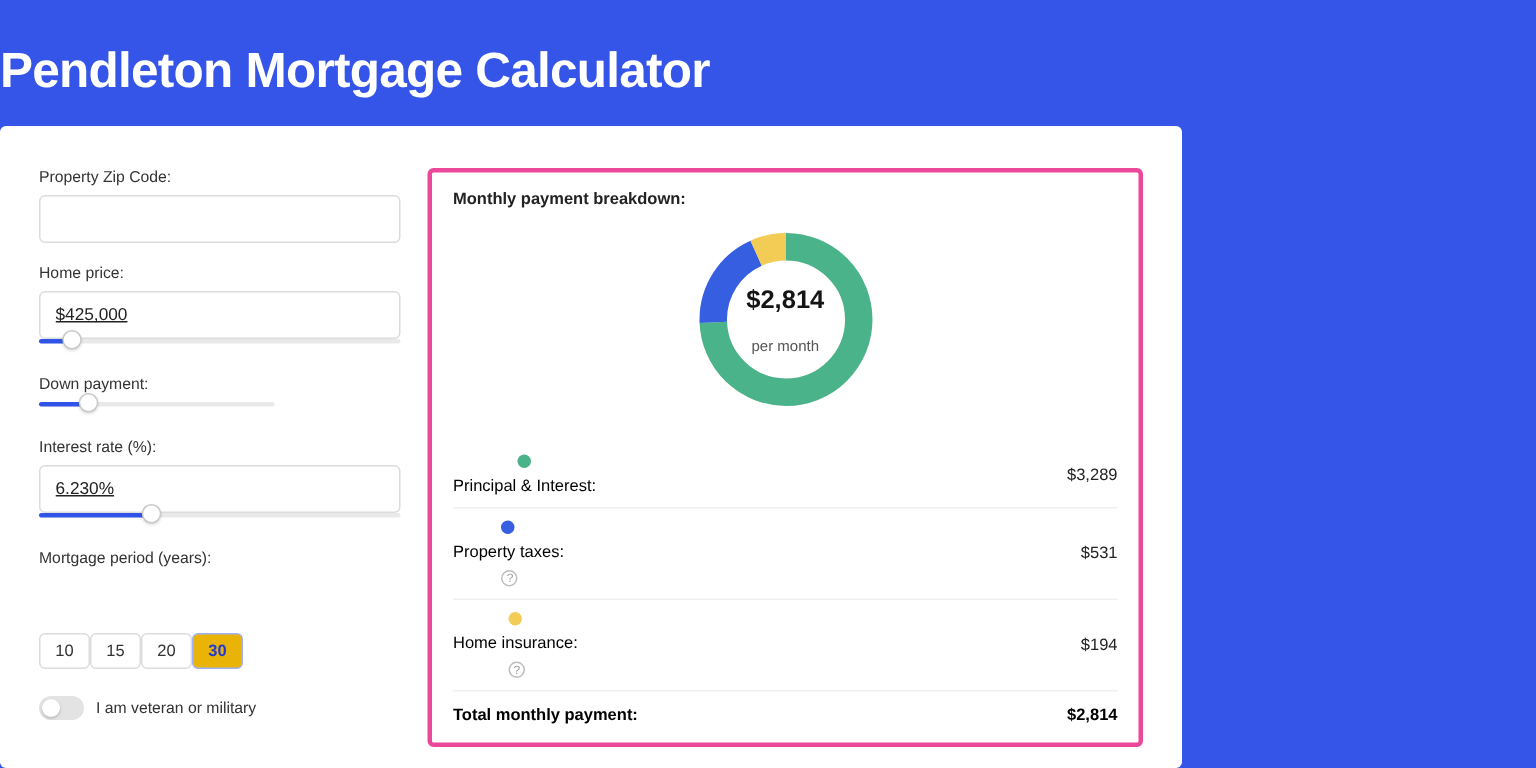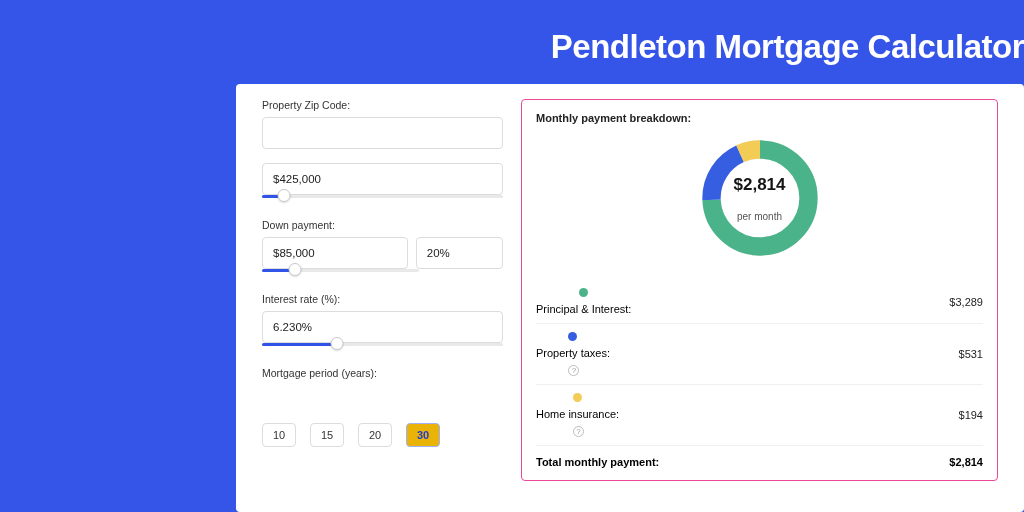--- a/index.html
+++ b/index.html
@@ -7,35 +7,35 @@
   body {
     font-family: -apple-system, BlinkMacSystemFont, "Segoe UI", Arial, sans-serif;
     background: #3554e8;
   }
   .stage {
     width: 1024px;
     height: 512px;
     background: #3554e8;
     display: flex;
     flex-direction: column;
-    align-items: flex-end;
+    align-items: flex-start;
   }
   .page-title {
     color: #fff;
     font-size: 33px;
     font-weight: 700;
     letter-spacing: -0.5px;
     margin-top: 28px;
     margin-bottom: 18px;
   }
   .card {
     width: 788px;
     background: #fff;
     border-radius: 4px;
-    padding: 15px 26px 0 26px;
+    padding: 28px 26px 0 26px;
     display: flex;
     gap: 18px;
     overflow: hidden;
     height: 452px;
   }
   .left-col { width: 241px; flex: none; }
   .right-col { flex: 1; min-width: 0; }
 
   .field { margin-bottom: 14px; }
   .field-label {
@@ -46,20 +46,21 @@
   }
   .text-input {
     width: 100%;
     height: 32px;
     border: 1px solid #dcdcdc;
     border-radius: 4px;
     padding: 0 10px;
     font-size: 11.5px;
     color: #222;
     background: #fff;
+    text-decoration: underline;
   }
   .text-input::placeholder { color: #999; }
 
   .slider-wrap {
     position: relative;
     height: 14px;
     margin-top: -4px;
   }
   .slider-track {
     position: absolute;
@@ -83,21 +84,21 @@
     background: #fff;
     border: 1px solid #c9c9c9;
     box-shadow: 0 1px 2px rgba(0,0,0,.15);
     transform: translateX(-50%);
   }
 
   .row { display: flex; gap: 8px; }
   .row .text-input:first-child { flex: 1.9; }
   .row .text-input:last-child  { flex: 1; }
 
-  .period-row { display: flex; gap: 14px; margin-top: 44px; }
+  .period-row { display: flex; gap: 0; margin-top: 44px; }
   .period-btn {
     width: 34px; height: 24px;
     border: 1px solid #dcdcdc;
     border-radius: 4px;
     background: #fff;
     font-size: 11px;
     color: #333;
     display: flex;
     align-items: center;
     justify-content: center;
@@ -126,21 +127,21 @@
     position: absolute;
     left: 2px; top: 2px;
     width: 12px; height: 12px;
     background: #fff;
     border-radius: 50%;
     box-shadow: 0 1px 2px rgba(0,0,0,.2);
   }
   .toggle-label { font-size: 10.5px; color: #333; }
 
   .panel {
-    border: 1px solid #ec4899;
+    border: 3px solid #ec4899;
     border-radius: 4px;
     padding: 12px 14px 4px 14px;
     margin-bottom: 12px;
   }
   .panel-title {
     font-size: 11px;
     font-weight: 700;
     color: #222;
     margin-bottom: 10px;
   }
@@ -208,34 +209,31 @@
   <div class="card">
 
     <div class="left-col">
 
       <div class="field">
         <label class="field-label">Property Zip Code:</label>
         <input class="text-input" value="" style="">
       </div>
 
       <div class="field">
+        <label class="field-label">Home price:</label>
         <input class="text-input" value="$425,000" style="">
         <div class="slider-wrap">
           <div class="slider-track"></div>
           <div class="slider-fill" id="hp-fill" style="width: 9%;"></div>
           <div class="slider-thumb" id="hp-thumb" style="left: 9%;"></div>
         </div>
       </div>
 
       <div class="field">
         <label class="field-label">Down payment:</label>
-        <div class="row">
-          <input class="text-input" value="$85,000" style="">
-          <input class="text-input" value="20%" style="">
-        </div>
         <div class="slider-wrap" style="width:65%">
           <div class="slider-track"></div>
           <div class="slider-fill" id="dp-fill" style="width: 21%;"></div>
           <div class="slider-thumb" id="dp-thumb" style="left: 21%;"></div>
         </div>
       </div>
 
       <div class="field">
         <label class="field-label">Interest rate (%):</label>
         <input class="text-input" value="6.230%" style="">
@@ -249,20 +247,26 @@
       <div class="field">
         <label class="field-label">Mortgage period (years):</label>
         <div class="period-row" id="period-row">
             <div class="period-btn">10</div>
             <div class="period-btn">15</div>
             <div class="period-btn">20</div>
             <div class="period-btn active">30</div>
           </div>
       </div>
 
+      <div class="toggle-row">
+        <div class="toggle">
+          <div class="toggle-knob"></div>
+        </div>
+        <span class="toggle-label">I am veteran or military</span>
+      </div>
 
     </div>
 
     <div class="right-col">
 
       <div class="panel">
         <div class="panel-title">Monthly payment breakdown:</div>
 
         <div class="donut-wrap">
           <div class="donut">

